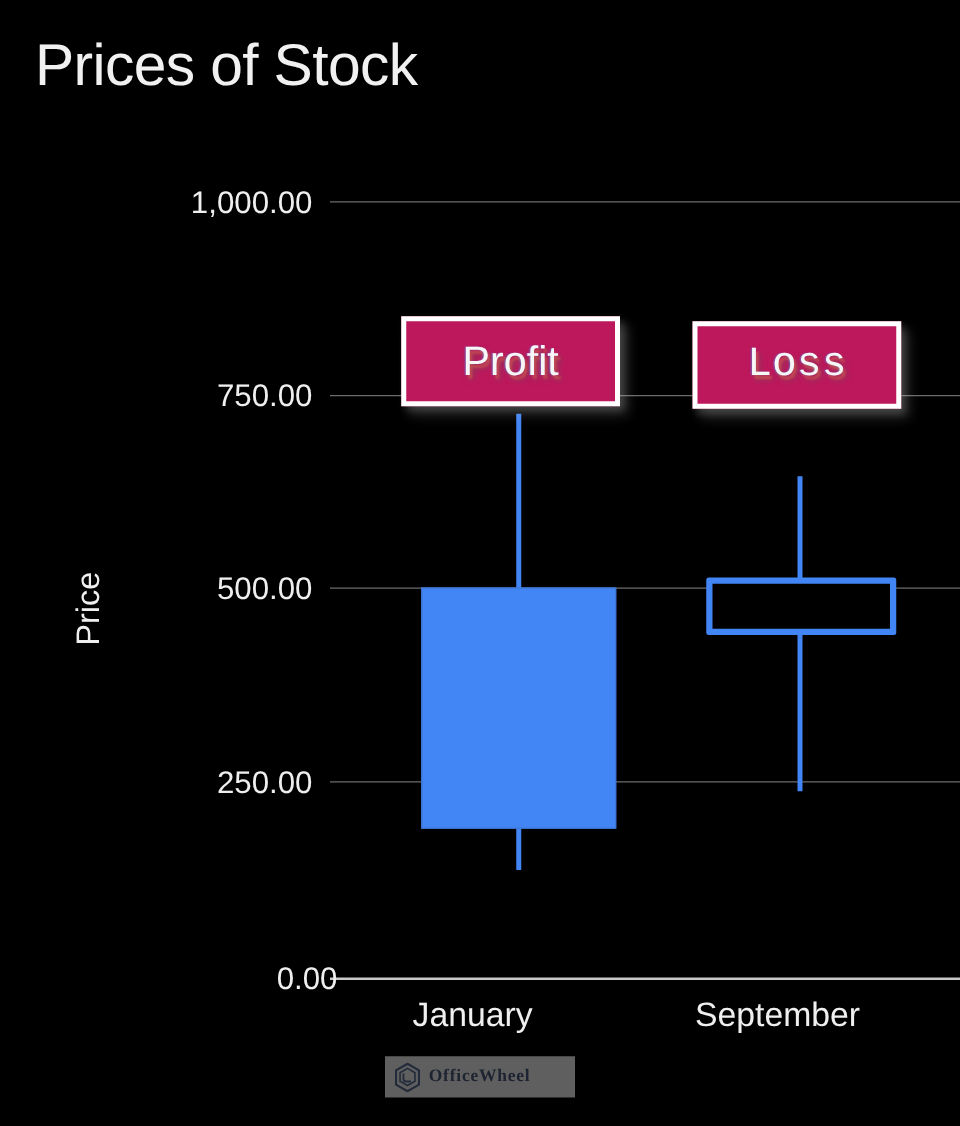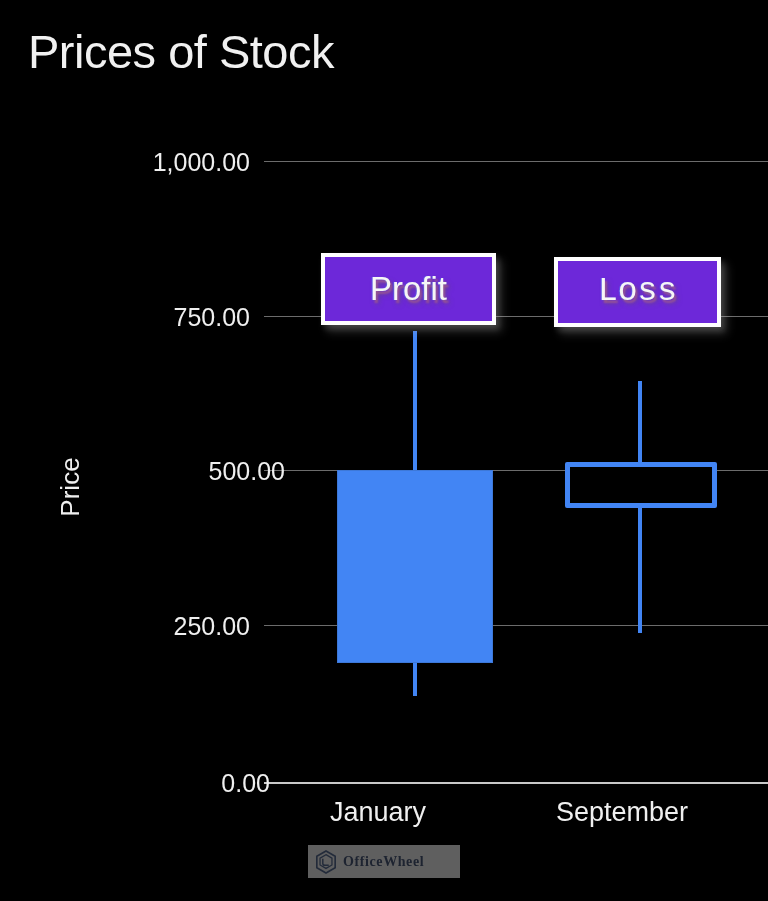--- a/index.html
+++ b/index.html
@@ -114,21 +114,21 @@
   .candle-body.hollow {
     background: #000000;
     border: 5px solid #4285f4;
     border-radius: 2px;
   }
 
   
   .data-label {
     position: absolute;
     box-sizing: border-box;
-    background: #6d28d9;
+    background: #be185d;
     border: 4px solid #ffffff;
     box-shadow: 6px 7px 9px rgba(255,255,255,0.16),
                 3px 4px 6px rgba(120,120,120,0.30);
     display: flex;
     align-items: center;
     justify-content: center;
   }
   .data-label .dl-text {
     font-size: 33px;
     line-height: 36px;
@@ -178,21 +178,21 @@
   <div class="plot-area">
 
     <div class="gridline" style="top:132px;"></div>
     <div class="gridline" style="top:287px;"></div>
     <div class="gridline" style="top:441px;"></div>
     <div class="gridline" style="top:596px;"></div>
     <div class="gridline baseline" style="top:753px;"></div>
 
     <div class="y-tick-label" style="top:121px; width:250px; left:0;">1,000.00</div>
     <div class="y-tick-label" style="top:276px; width:250px; left:0;">750.00</div>
-    <div class="y-tick-label" style="top:430px; width:250px; left:0;padding-left:35px;">500.00</div>
+    <div class="y-tick-label" style="top:430px; width:250px; left:0;">500.00</div>
     <div class="y-tick-label" style="top:585px; width:250px; left:0;">250.00</div>
     <div class="y-tick-label" style="top:742px; width:250px; left:0;padding-left:20px;">0.00</div>
 
     <div class="y-axis-title" style="top:445px;">Price</div>
 
     <div class="candle">
 
       <div class="wick" style="left:413px; top:302px; height:141px;"></div>
 
       <div class="wick" style="left:413px; top:631px; height:36px;"></div>

